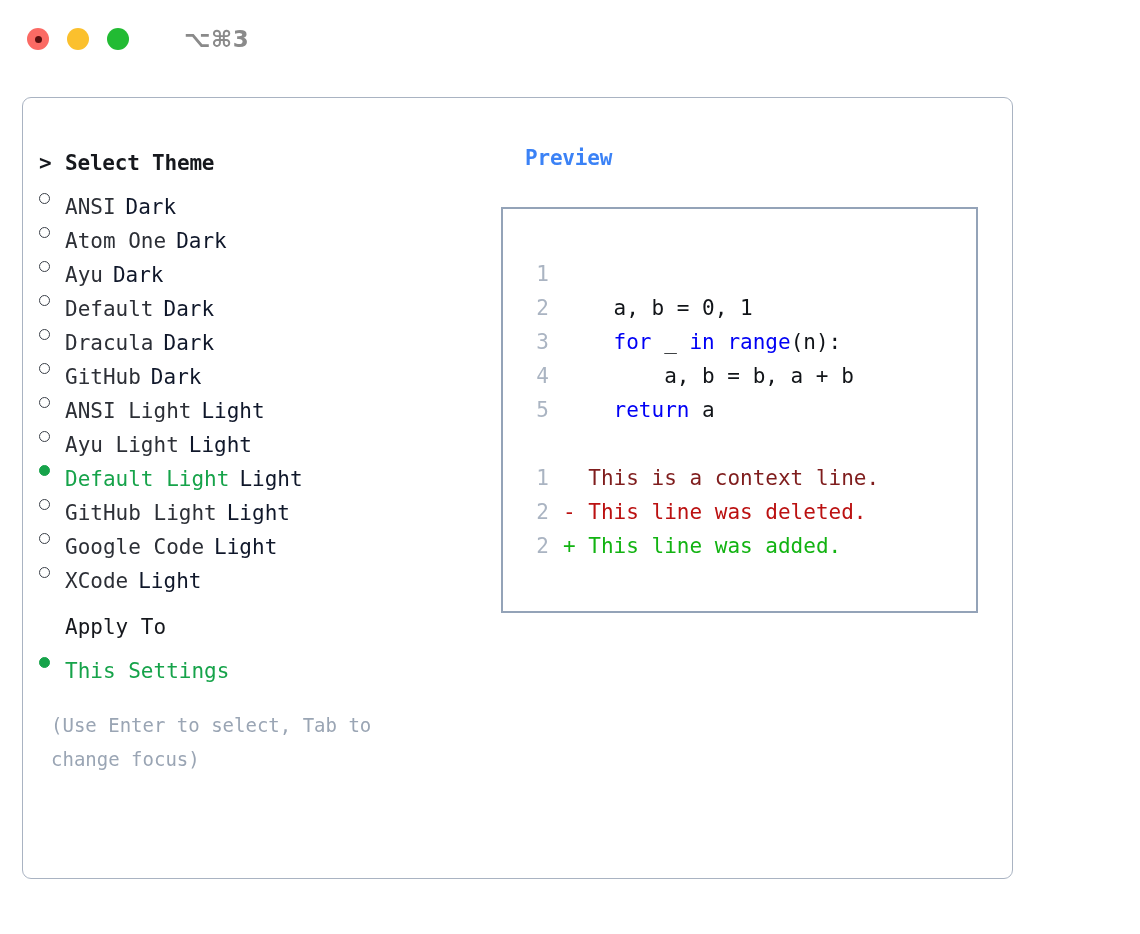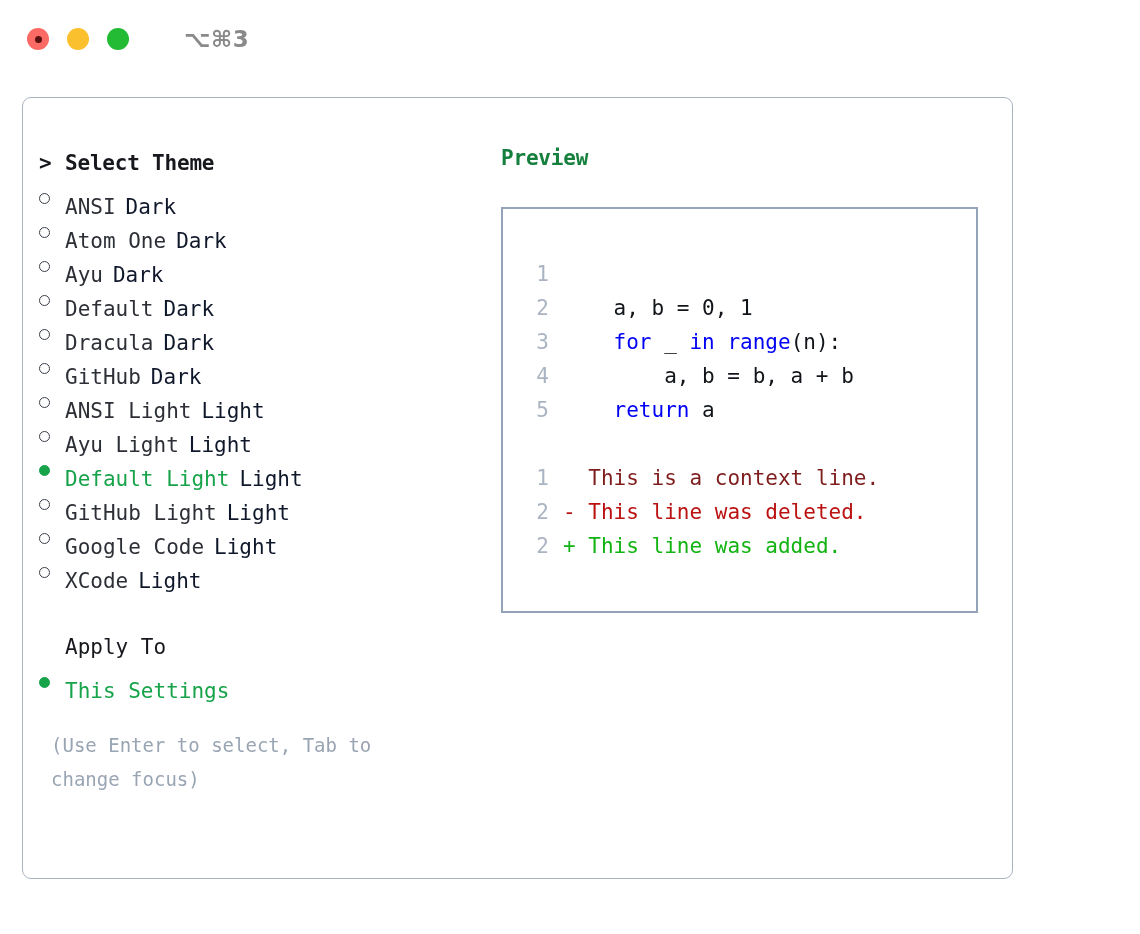--- a/index.html
+++ b/index.html
@@ -151,21 +151,20 @@
   .item-name   { color: #2c2f36; }
   .item-name.selected { color: #16a34a; }
   .item-cat    { color: #0f172a; padding-left: 10px; }
 
   .section-title {
     color: #16181d;
     padding-left: 26px;
     font-size: 21px;
     height: 34px;
     line-height: 34px;
-    margin-top: 20px;
   }
 
   .spacer-sm { height: 22px; }
   .spacer-md { height: 30px; }
 
   #hint-text {
     color: #9aa5b4;
     font-size: 19px;
     line-height: 34px;
     width: 400px;
@@ -176,23 +175,24 @@
   
   #right-col {
     position: absolute;
     left: 478px;
     top: 48px;
     width: 490px;
   }
   #preview-title {
     font-size: 21px;
     font-weight: bold;
-    color: #15803d;
+    color: #3b82f6;
     letter-spacing: -0.2px;
     margin-bottom: 37px;
+    margin-left: 24px;
   }
   #preview-box {
     width: 477px;
     height: 406px;
     border: 2px solid #94a3b8;
     box-sizing: border-box;
     background: #ffffff;
     position: relative;
   }
   #code-area {

